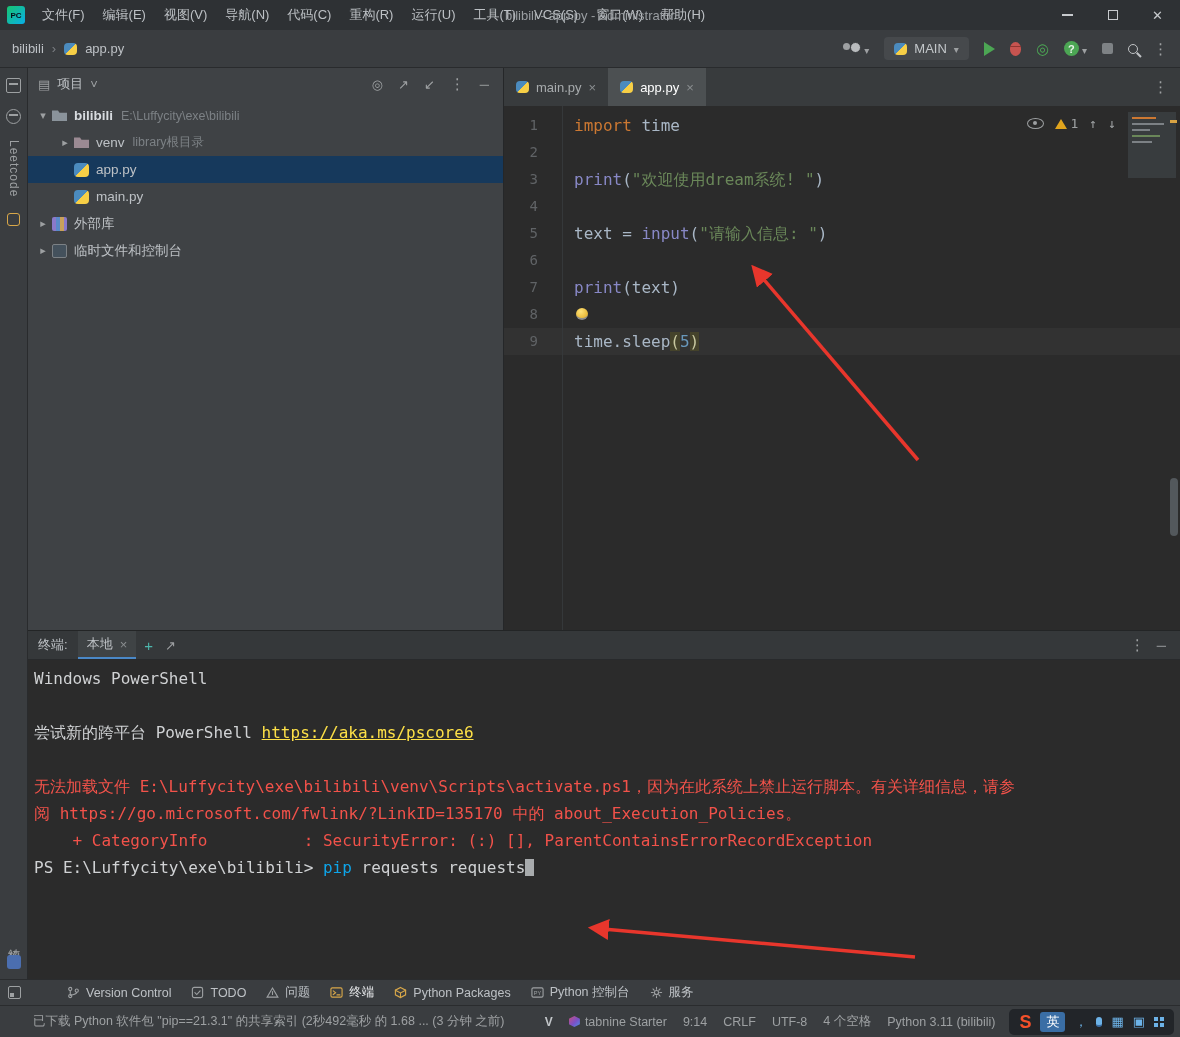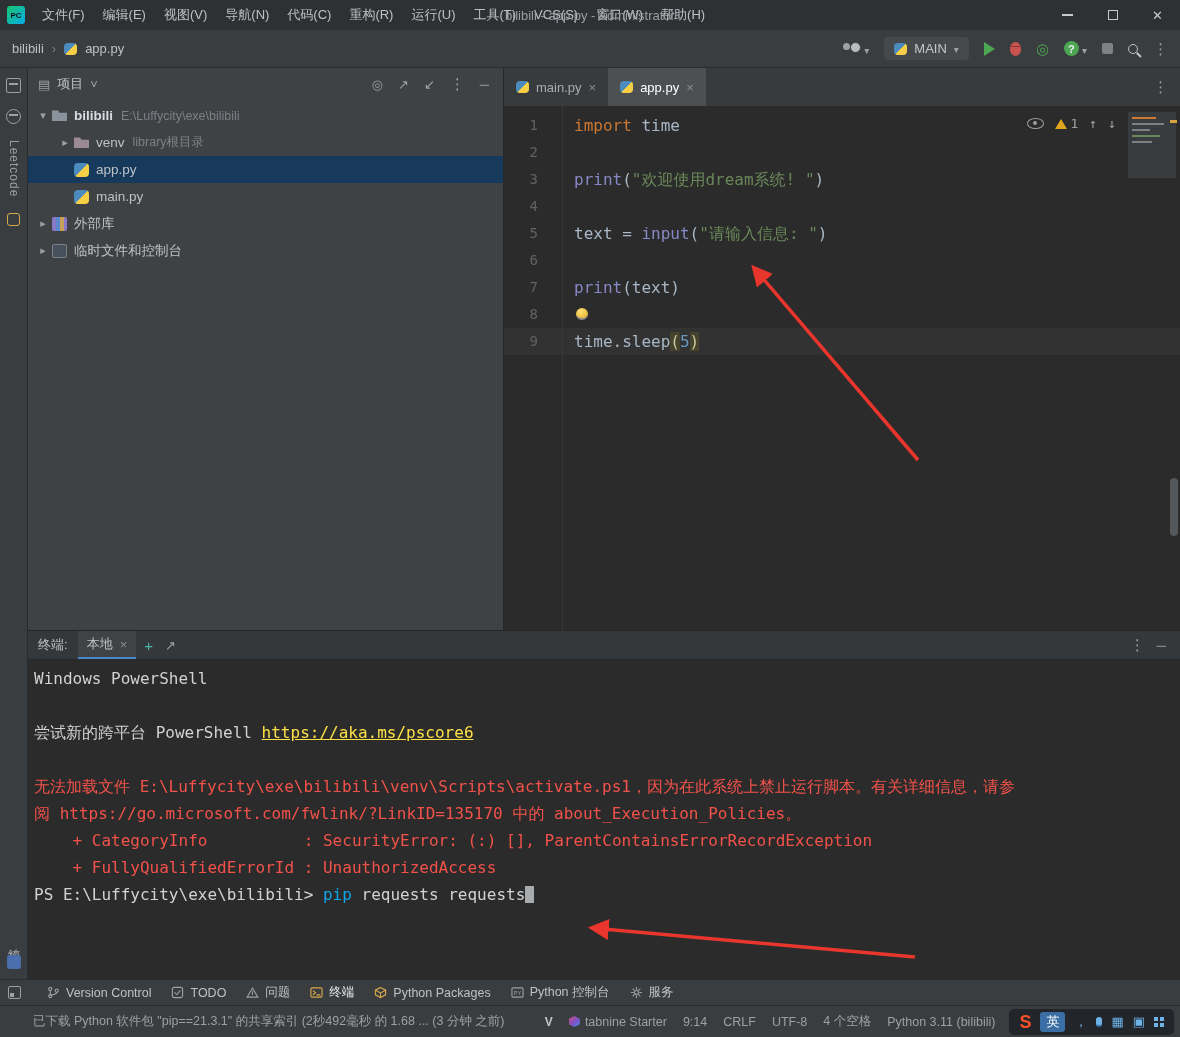--- a/index.html
+++ b/index.html
@@ -129,21 +129,21 @@
   .term-header .spacer { flex: 1; }
   .term-body { flex: 1; padding: 5px 8px 0 6px; font-family: "DejaVu Sans Mono", monospace; font-size: 16px; overflow: hidden; }
   .term-line { height: 27px; line-height: 27px; white-space: pre; }
   .tc-plain { color: #d0d2d4; }
   .tc-err { color: #f2524a; }
   .tc-link { color: #fde047; text-decoration: underline; }
   .tc-cmd { color: #0ea5e9; }
   .term-cursor { display: inline-block; width: 9px; height: 17px; background: #a8abad; vertical-align: -3px; }
 
   
-  .bottom-bar { height: 26px; flex: none; background: #3a3d40; border-top: 1px solid #2a2c2e; display: flex; align-items: center; padding: 0 8px; gap: 0; font-size: 12.5px; }
+  .bottom-bar { height: 26px; flex: none; background: #3a3d40; border-top: 1px solid #2a2c2e; display: flex; align-items: center; padding: 0 8px; gap: 20px; font-size: 12.5px; }
   .corner-ic { width: 13px; height: 13px; border: 1.4px solid #9da0a2; border-radius: 2px; margin-right: 18px; position: relative; }
   .corner-ic::after { content:''; position: absolute; left: 1px; bottom: 1px; width: 4px; height: 4px; background: #9da0a2; }
   .bbtn { display: flex; align-items: center; gap: 6px; padding: 2px 8px; border-radius: 3px; color: #bdc1c5; }
   .bbtn.active { background: #50545
 
 6; color: #e8eaec; }
   .bicon { display: flex; color: #9da0a2; }
   .bicon.warm { color: #d8a749; }
 
   
@@ -385,21 +385,20 @@
           <span class="hicon i-min"></span>
         </div>
         <div class="term-body" id="term">
             <div class="term-line"><span class="tc-plain">Windows PowerShell</span></div>
             <div class="term-line">&nbsp;</div>
             <div class="term-line"><span class="tc-plain">尝试新的跨平台 PowerShell </span><span class="tc-link">https://aka.ms/pscore6</span></div>
             <div class="term-line">&nbsp;</div>
             <div class="term-line"><span class="tc-err">无法加载文件 E:\Luffycity\exe\bilibili\venv\Scripts\activate.ps1，因为在此系统上禁止运行脚本。有关详细信息，请参</span></div>
             <div class="term-line"><span class="tc-err">阅 https://go.microsoft.com/fwlink/?LinkID=135170 中的 about_Execution_Policies。</span></div>
             <div class="term-line"><span class="tc-err">    + CategoryInfo          : SecurityError: (:) [], ParentContainsErrorRecordException</span></div>
-            <div class="term-line"><span class="tc-err">    + FullyQualifiedErrorId : UnauthorizedAccess</span></div>
             <div class="term-line"><span class="tc-plain">PS E:\Luffycity\exe\bilibili&gt; </span><span class="tc-cmd">pip</span><span class="tc-plain"> requests requests</span><span class="term-cursor"></span></div>
           </div>
       </div>
     </div>
   </div>
 
   <div class="bottom-bar">
     <span class="corner-ic"></span>
     <div style="display:flex;align-items:center;gap:4px" id="bbar-buttons">
         <div class="bbtn">

